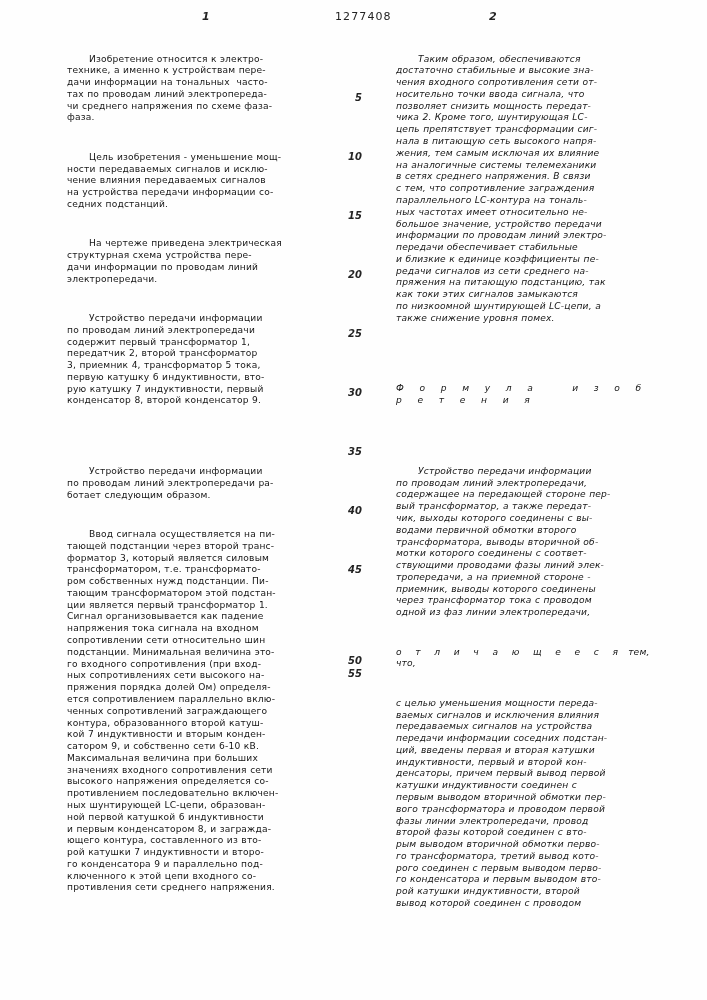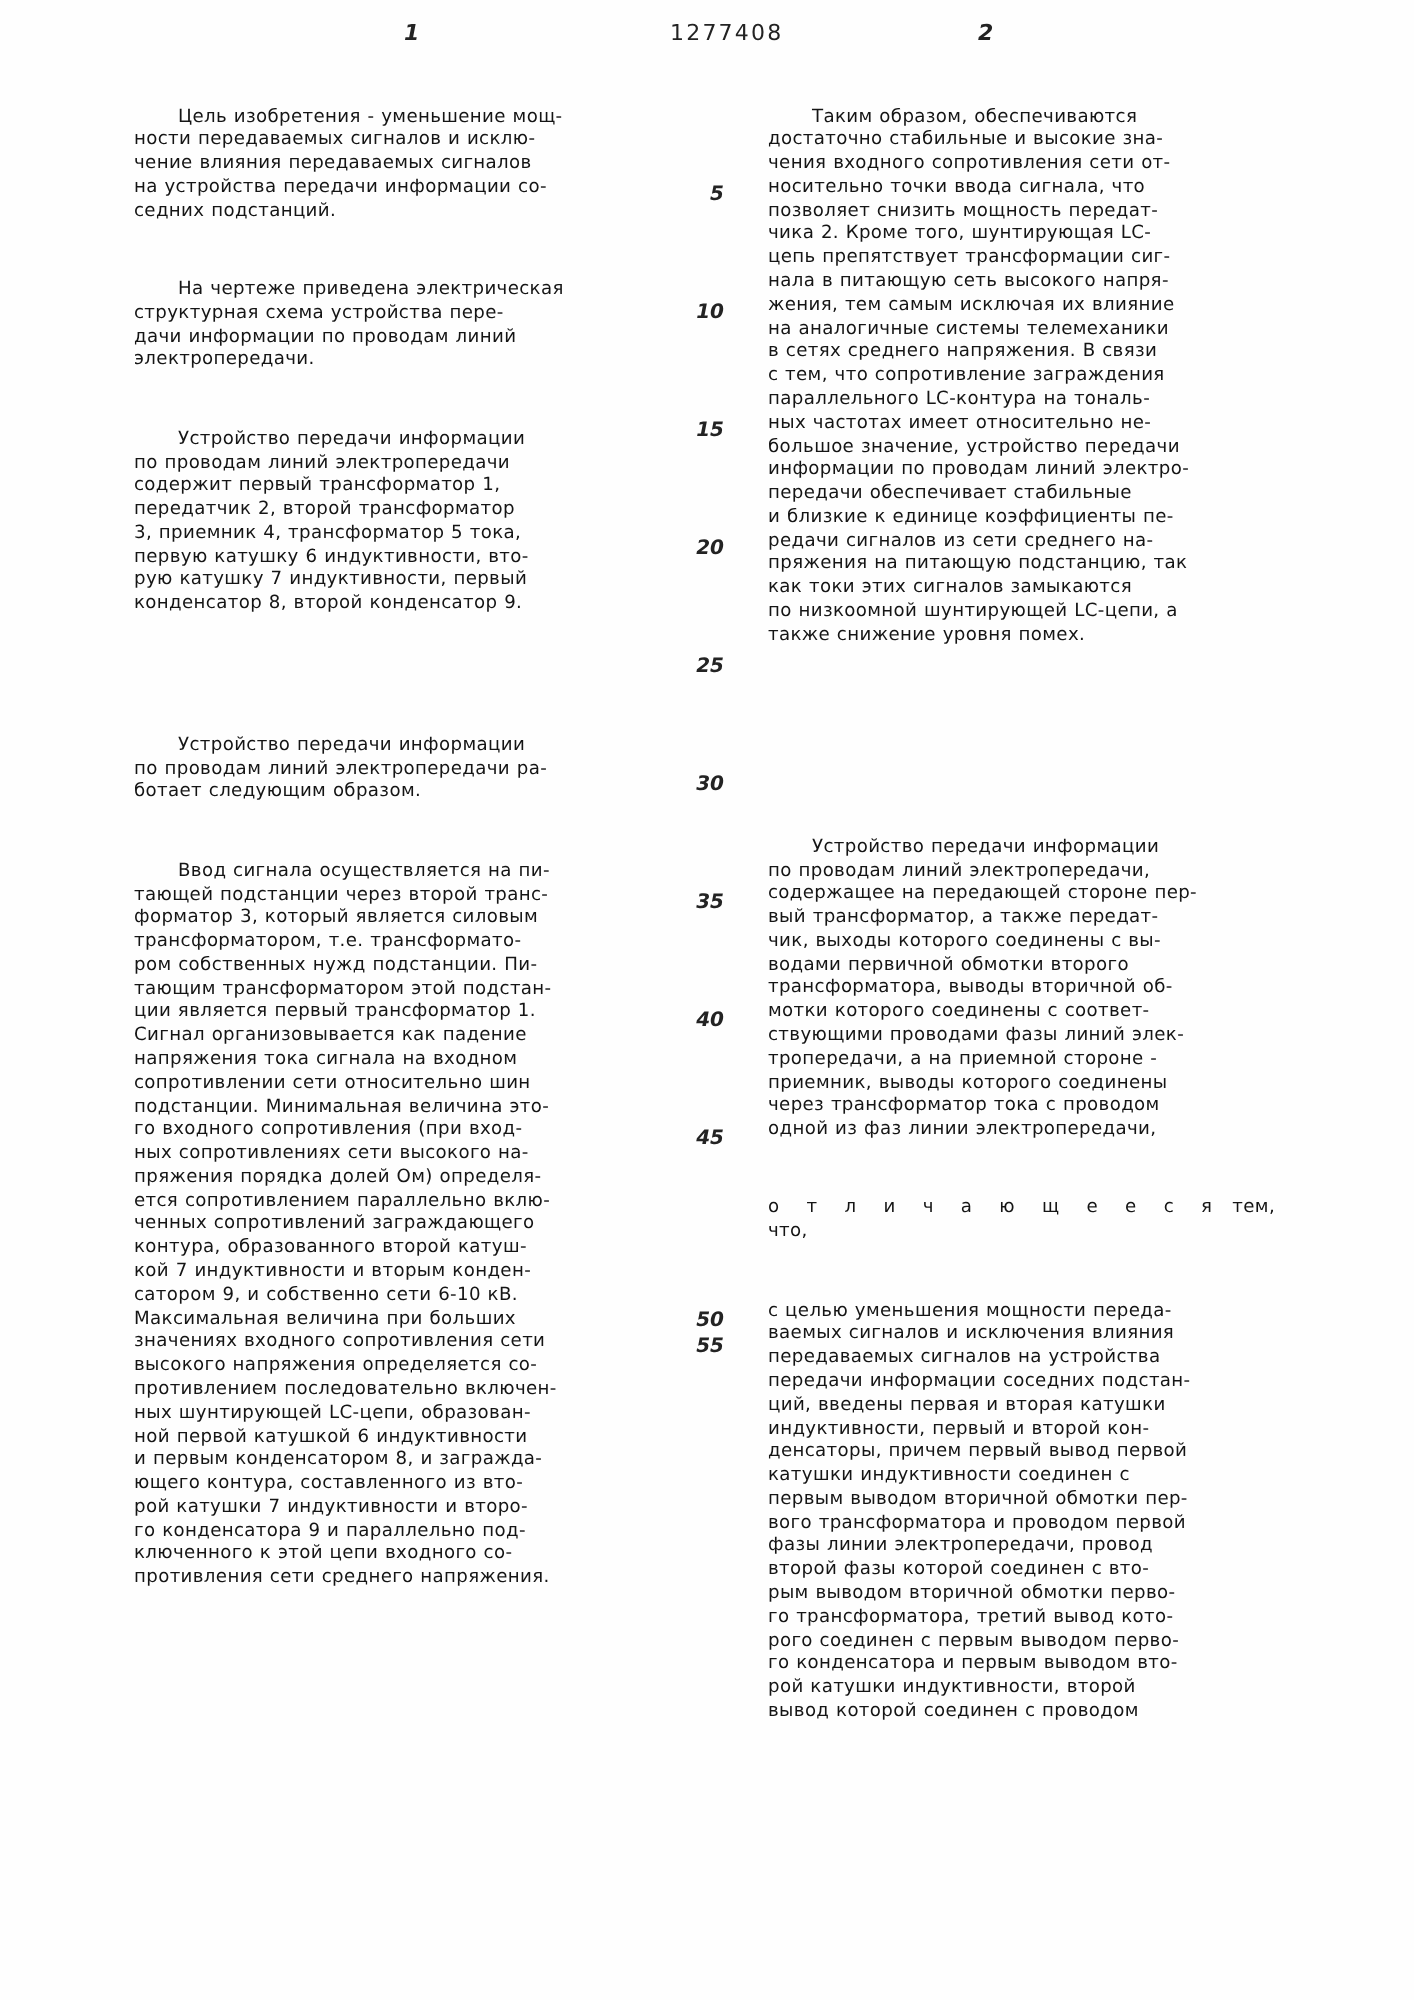--- a/index.html
+++ b/index.html
@@ -40,21 +40,21 @@
     width: 268px;
     font-family: "DejaVu Sans", sans-serif;
     font-size: 9.1px;
     line-height: 11.78px;
     letter-spacing: 0.18px;
     color: #151515;
     white-space: pre-wrap;
     word-spacing: 0.3px;
   }
   #col-left  { left: 67px; }
-  #col-right { left: 384px; }
+  #col-right { left: 396px; font-style: italic; }
 
   .para { margin: 0; }
   .para + .para { margin-top: 4px; }
   .indent { display: inline-block; width: 22px; }
   .gap { height: 11.78px; }
 
   .spaced {
     letter-spacing: 3.9px;
     word-spacing: 5px;
   }
@@ -80,20 +80,26 @@
 </head>
 <body>
 
 <div id="page">
 
   <div class="hdr" id="pg-left">1</div>
   <div class="hdr" id="pg-num">1277408</div>
   <div class="hdr" id="pg-right">2</div>
 
   <div class="col" id="col-left">
+    <div class="para"><span class="indent"></span><span>Изобретение относится к электро-
+технике, а именно к устройствам пере-
+дачи информации на тональных  часто-
+тах по проводам линий электропереда-
+чи среднего напряжения по схеме фаза-
+фаза.</span></div>
     <div class="para"><span class="indent"></span><span>Цель изобретения - уменьшение мощ-
 ности передаваемых сигналов и исклю-
 чение влияния передаваемых сигналов
 на устройства передачи информации со-
 седних подстанций.</span></div>
     <div class="para"><span class="indent"></span><span>На чертеже приведена электрическая
 структурная схема устройства пере-
 дачи информации по проводам линий
 электропередачи.</span></div>
     <div class="para"><span class="indent"></span><span>Устройство передачи информации
@@ -159,20 +165,21 @@
 большое значение, устройство передачи
 информации по проводам линий электро-
 передачи обеспечивает стабильные
 и близкие к единице коэффициенты пе-
 редачи сигналов из сети среднего на-
 пряжения на питающую подстанцию, так
 как токи этих сигналов замыкаются
 по низкоомной шунтирующей LC-цепи, а
 также снижение уровня помех.</span></div>
     <div class="gap"></div>
+    <div class="para spaced">Ф о р м у л а   и з о б р е т е н и я</div>
     <div class="gap"></div>
     <div class="para"><span class="indent"></span><span>Устройство передачи информации
 по проводам линий электропередачи,
 содержащее на передающей стороне пер-
 вый трансформатор, а также передат-
 чик, выходы которого соединены с вы-
 водами первичной обмотки второго
 трансформатора, выводы вторичной об-
 мотки которого соединены с соответ-
 ствующими проводами фазы линий элек-

